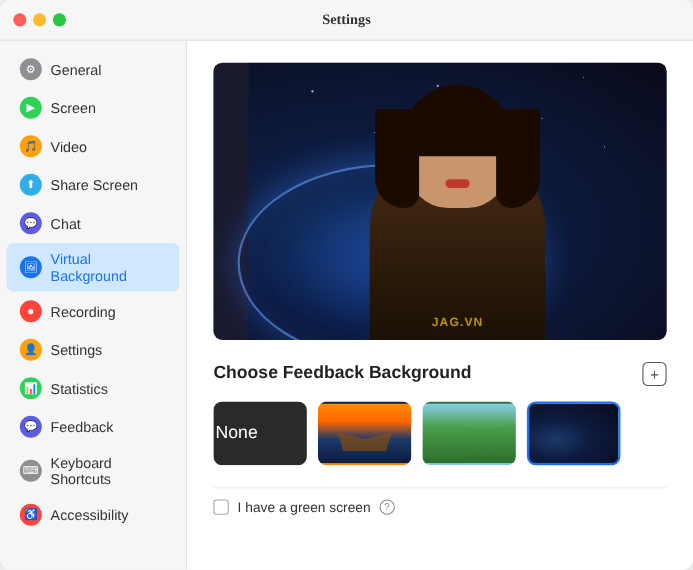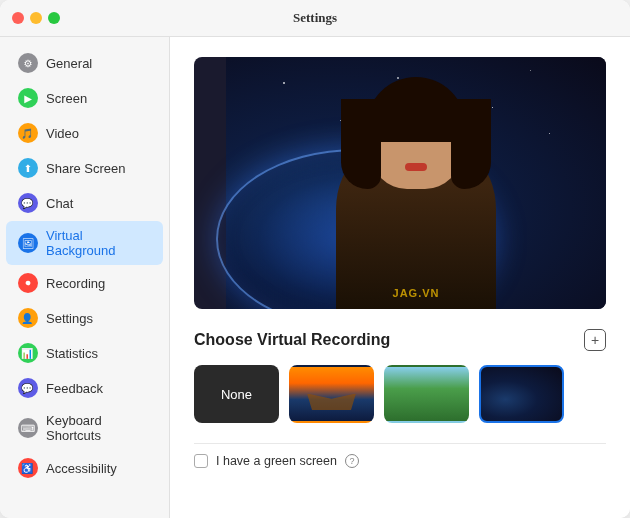--- a/index.html
+++ b/index.html
@@ -250,23 +250,22 @@
       border: 2px solid transparent;
       flex-shrink: 0;
     }
     .bg-option.selected {
       border-color: #1a73e8;
     }
     .bg-none {
       background: #2a2a2a;
       display: flex;
       align-items: center;
-      justify-content: center;
       color: white;
-      font-size: 13px;
+      font-size: 16px;
       font-weight: 500;
     }
     .bg-bridge {
       background: linear-gradient(to bottom, #ff8c00 0%, #ff6600 30%, #1a3a6b 60%, #0d1b3e 100%);
       position: relative;
     }
     .bg-bridge::after {
       content: '';
       position: absolute;
       bottom: 20%;
@@ -424,21 +423,21 @@
               <div class="person-hair-right"></div>
               <div class="person-lips"></div>
             </div>
           </div>
 
           <div class="watermark">JAG.VN</div>
         </div>
       </div>
 
       <div class="section-header">
-        <span class="section-title">Choose Virtual Recording</span>
+        <span class="section-title">Choose Feedback Background</span>
         <button class="add-btn">+</button>
       </div>
 
       <div class="backgrounds-row">
         <div class="bg-option bg-none">
           <span>None</span>
         </div>
         <div class="bg-option bg-bridge"></div>
         <div class="bg-option bg-green"></div>
         <div class="bg-option bg-space selected"></div>

